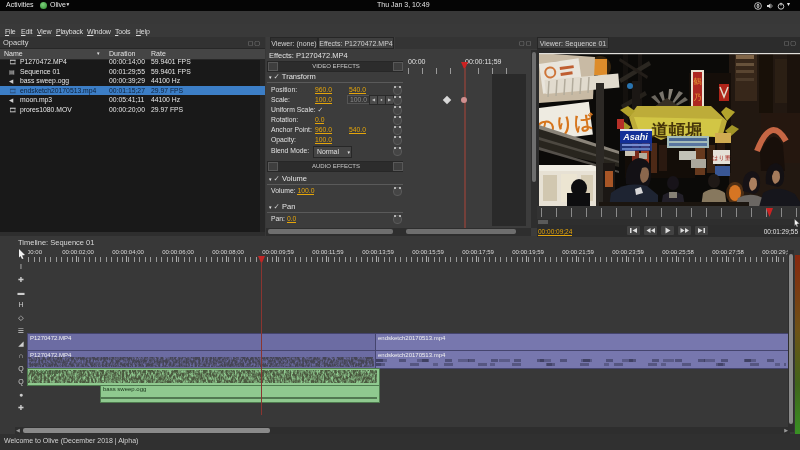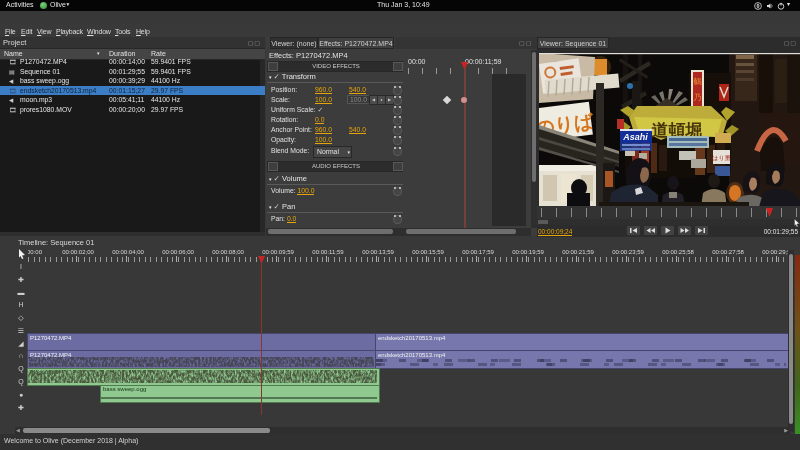--- a/index.html
+++ b/index.html
@@ -96,21 +96,21 @@
     <span style="left:21px;"><u>E</u>dit</span>
     <span style="left:37px;"><u>V</u>iew</span>
     <span style="left:56px;"><u>P</u>layback</span>
     <span style="left:87px;"><u>W</u>indow</span>
     <span style="left:115px;"><u>T</u>ools</span>
     <span style="left:136px;"><u>H</u>elp</span>
   </div>
 
   <div class="abs" id="project">
     <div id="projhead">
-      <span class="ptitle" style="position:absolute;left:3px;top:1px;">Project</span>
+      <span class="ptitle" style="position:absolute;left:3px;top:1px;">Opacity</span>
       <span class="panicons" style="position:absolute;right:4px;top:2px;">▢▢</span>
     </div>
     <div id="projtable"></div>
     <div style="position:absolute;left:260px;top:21px;width:5px;height:174px;background:#272727;"></div>
     <div id="projcols">
       <span style="position:absolute;left:4px;top:1px;">Name</span>
       <span style="position:absolute;left:97px;top:1px;font-size:5px;">▾</span>
       <span style="position:absolute;left:109px;top:1px;">Duration</span>
       <span style="position:absolute;left:151px;top:1px;">Rate</span>
     </div>

